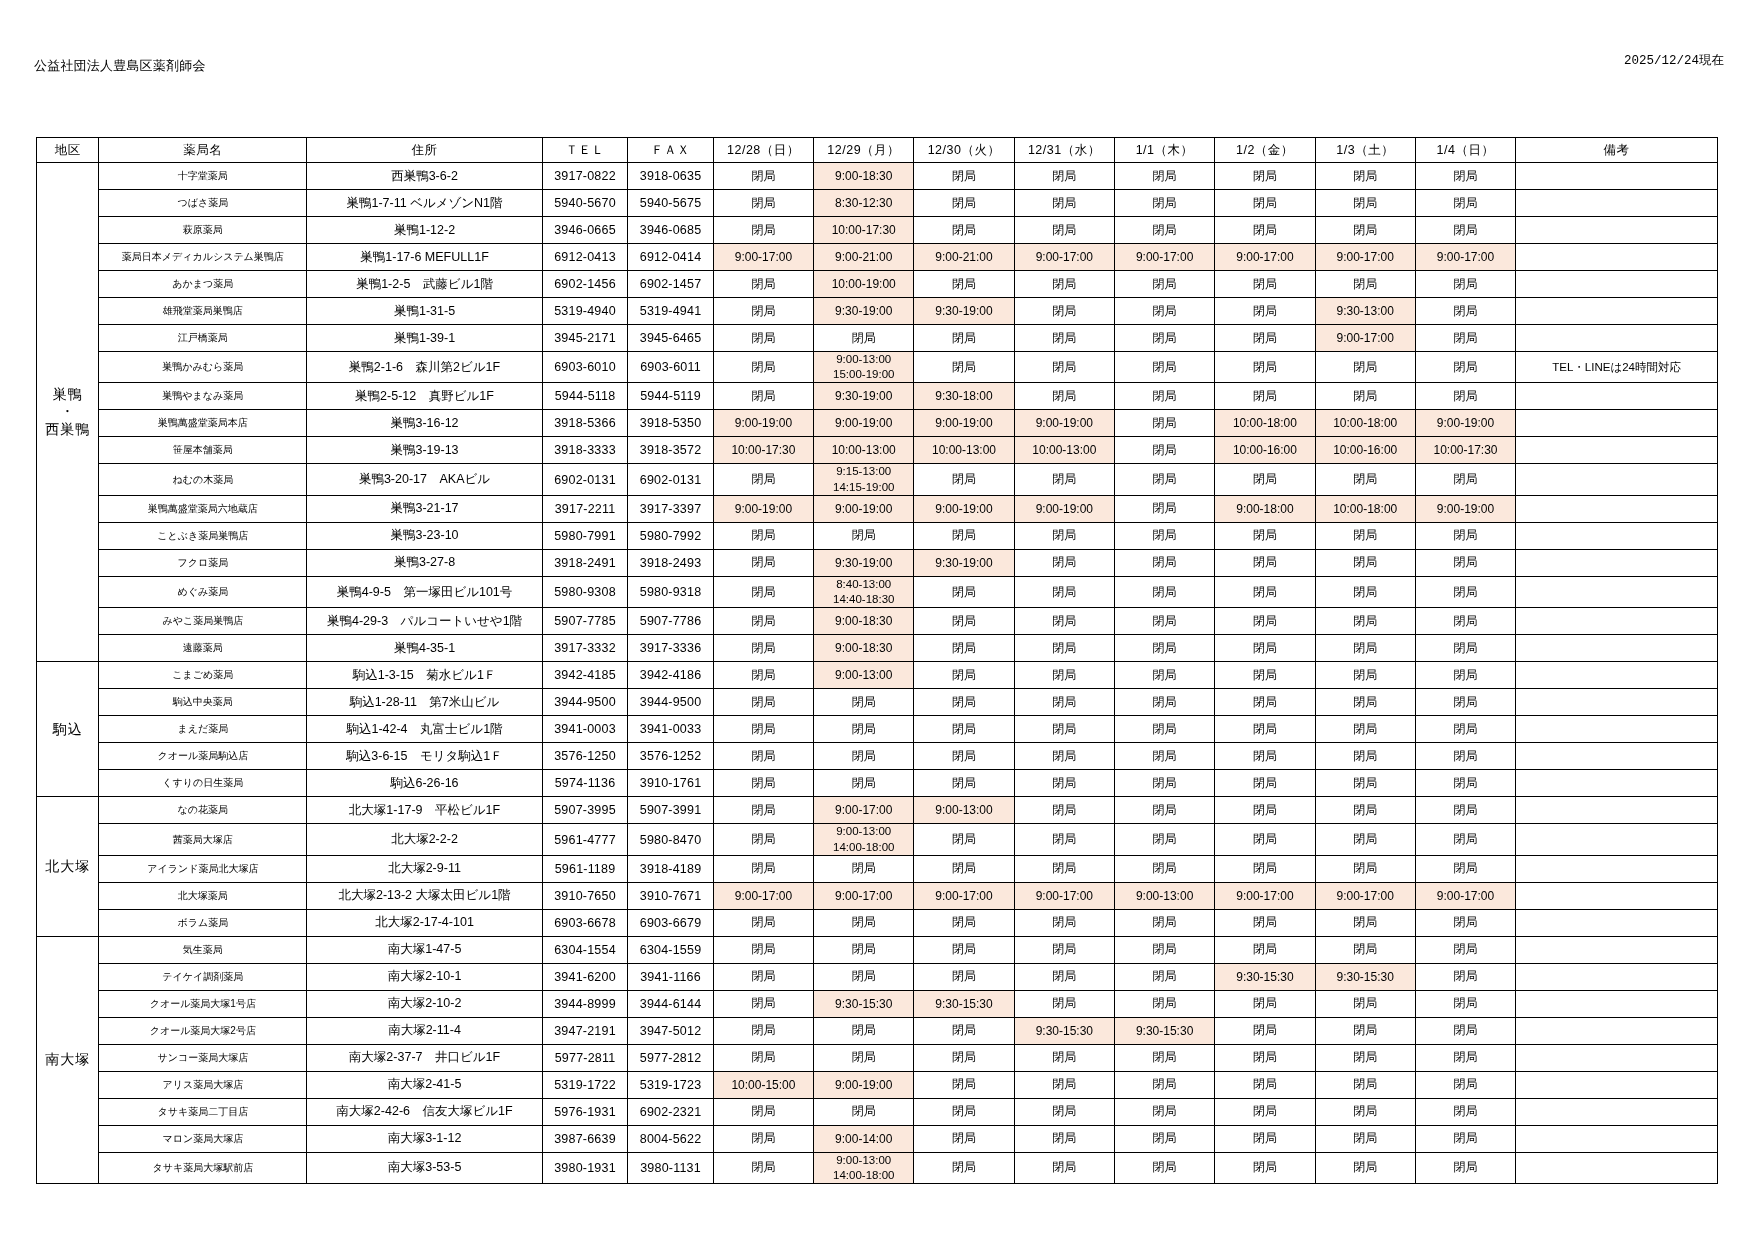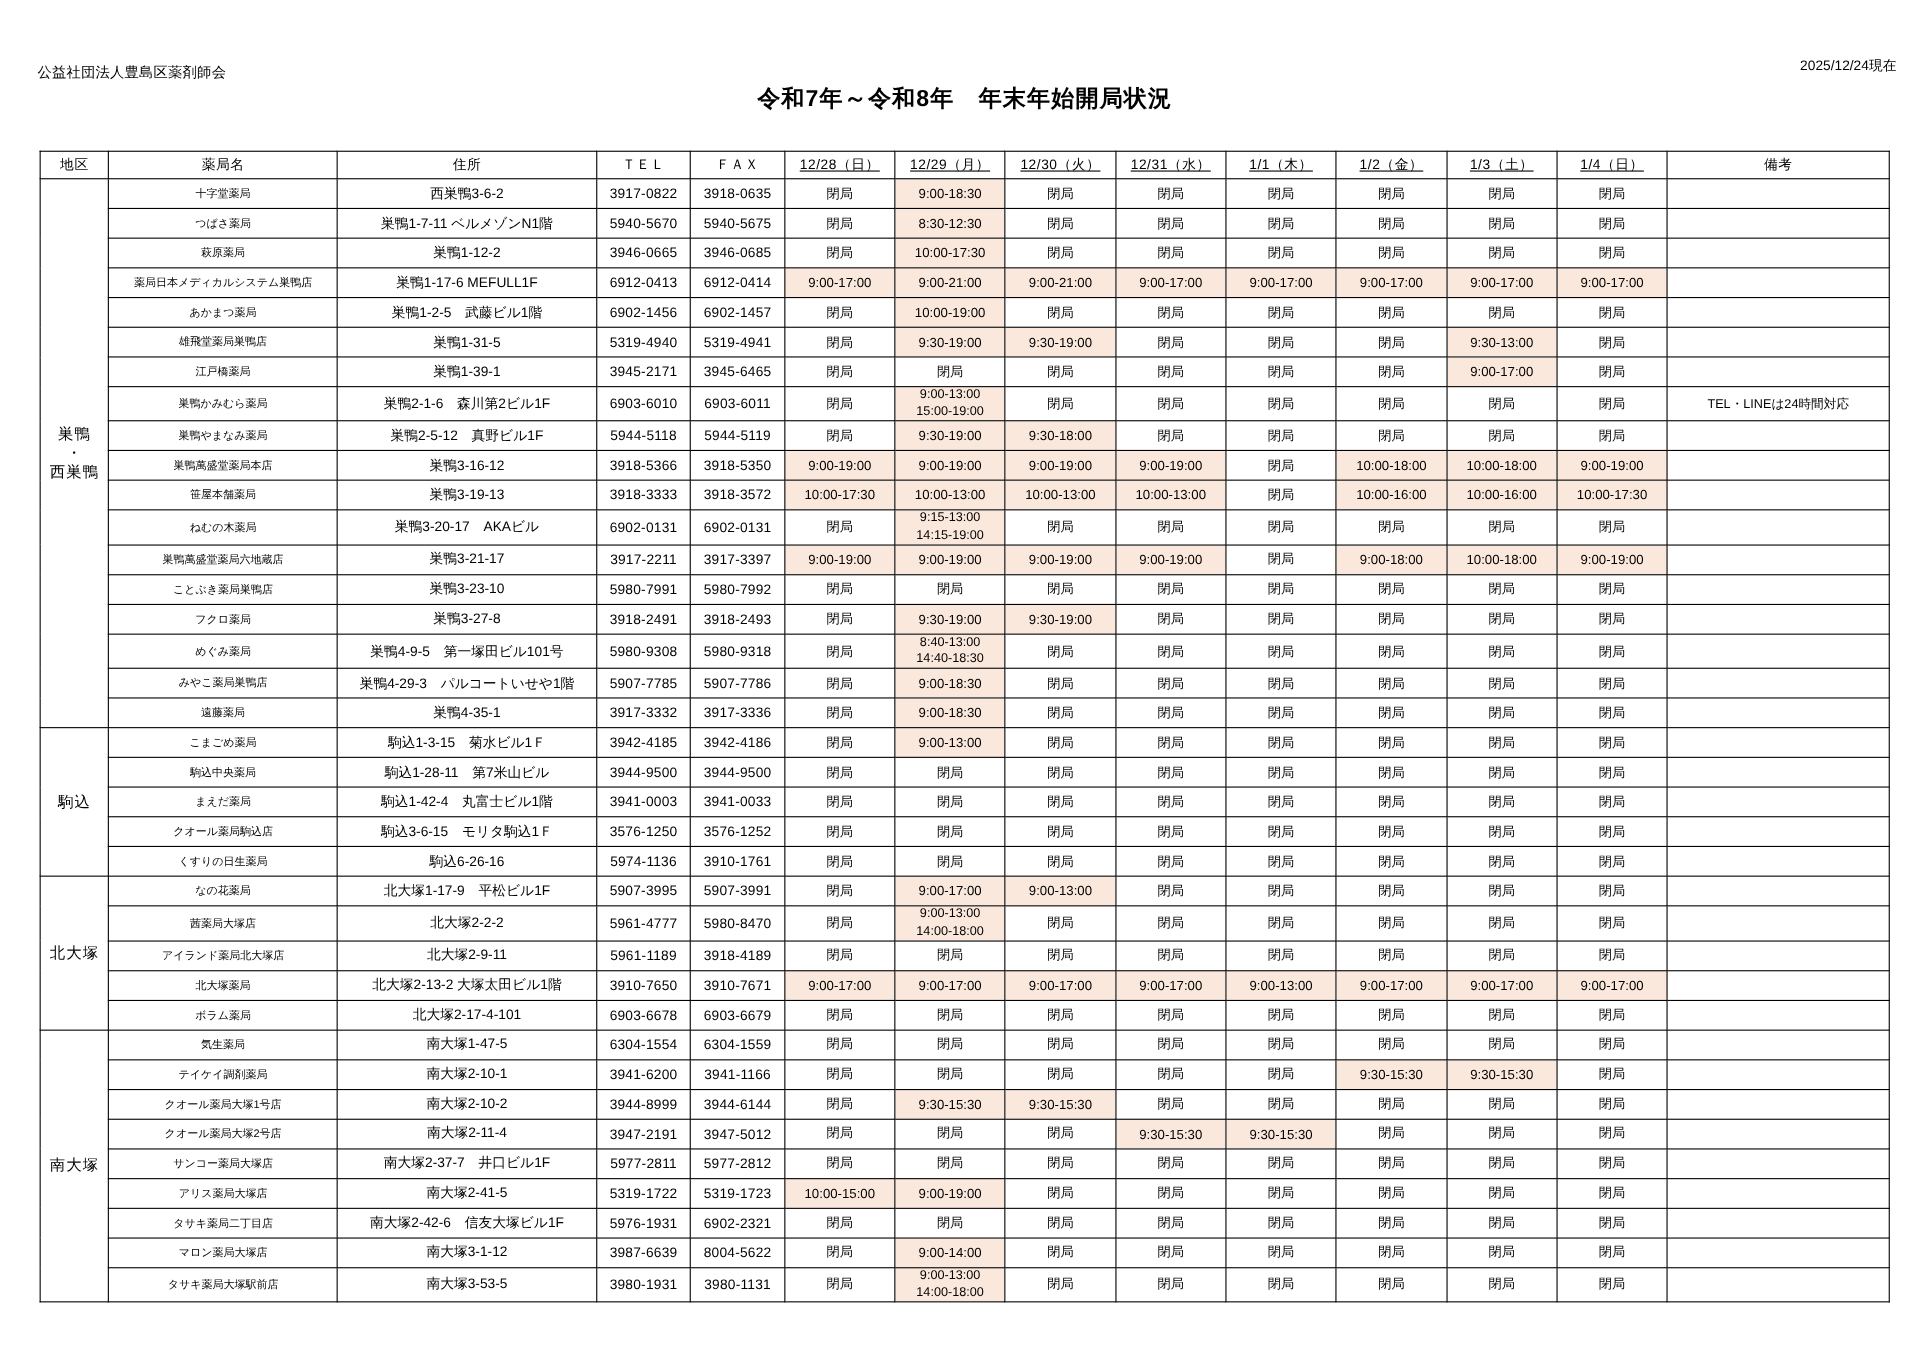--- a/index.html
+++ b/index.html
@@ -30,20 +30,21 @@
     font-size: 13px;
     letter-spacing: 0.2px;
     white-space: nowrap;
   }
   .asof {
     position: absolute;
     top: 25px;
     right: 30px;
     font-size: 12.5px;
     white-space: nowrap;
+    font-family: Liberation Mono, monospace;
   }
   .doc-title {
     position: absolute;
     top: 48px;
     left: 0;
     width: 1754px;
     text-align: center;
     font-size: 21px;
     font-weight: bold;
     letter-spacing: 1px;
@@ -74,21 +75,21 @@
     font-weight: normal;
     font-size: 12.5px;
     height: 24px;
     letter-spacing: 0.5px;
   }
   th.h-chiku { width: 58px; }
   th.h-name { width: 196px; }
   th.h-addr { width: 222px; }
   th.h-tel { width: 80px; }
   th.h-fax { width: 80px; }
-  th.h-day { width: 94px; text-decoration: underline; }
+  th.h-day { width: 94px; }
   th.h-note { width: 190px; }
 
   td.chiku {
     font-size: 14px;
     letter-spacing: 1px;
     line-height: 1.25;
   }
   td.name {
     text-align: left;
     padding-left: 8px;
@@ -122,21 +123,20 @@
   }
   .hdr-day-label { letter-spacing: 0px; }
 </style>
 </head>
 <body>
 
 <div class="page">
 
   <div class="org-name">公益社団法人豊島区薬剤師会</div>
   <div class="asof">2025/12/24現在</div>
-  <div class="doc-title">令和7年～令和8年　年末年始開局状況</div>
 
   <div class="table-wrap">
     <table class="sched">
       <thead>
         <tr>
           <th class="h-chiku">地区</th>
           <th class="h-name">薬局名</th>
           <th class="h-addr">住所</th>
           <th class="h-tel">ＴＥＬ</th>
           <th class="h-fax">ＦＡＸ</th>

